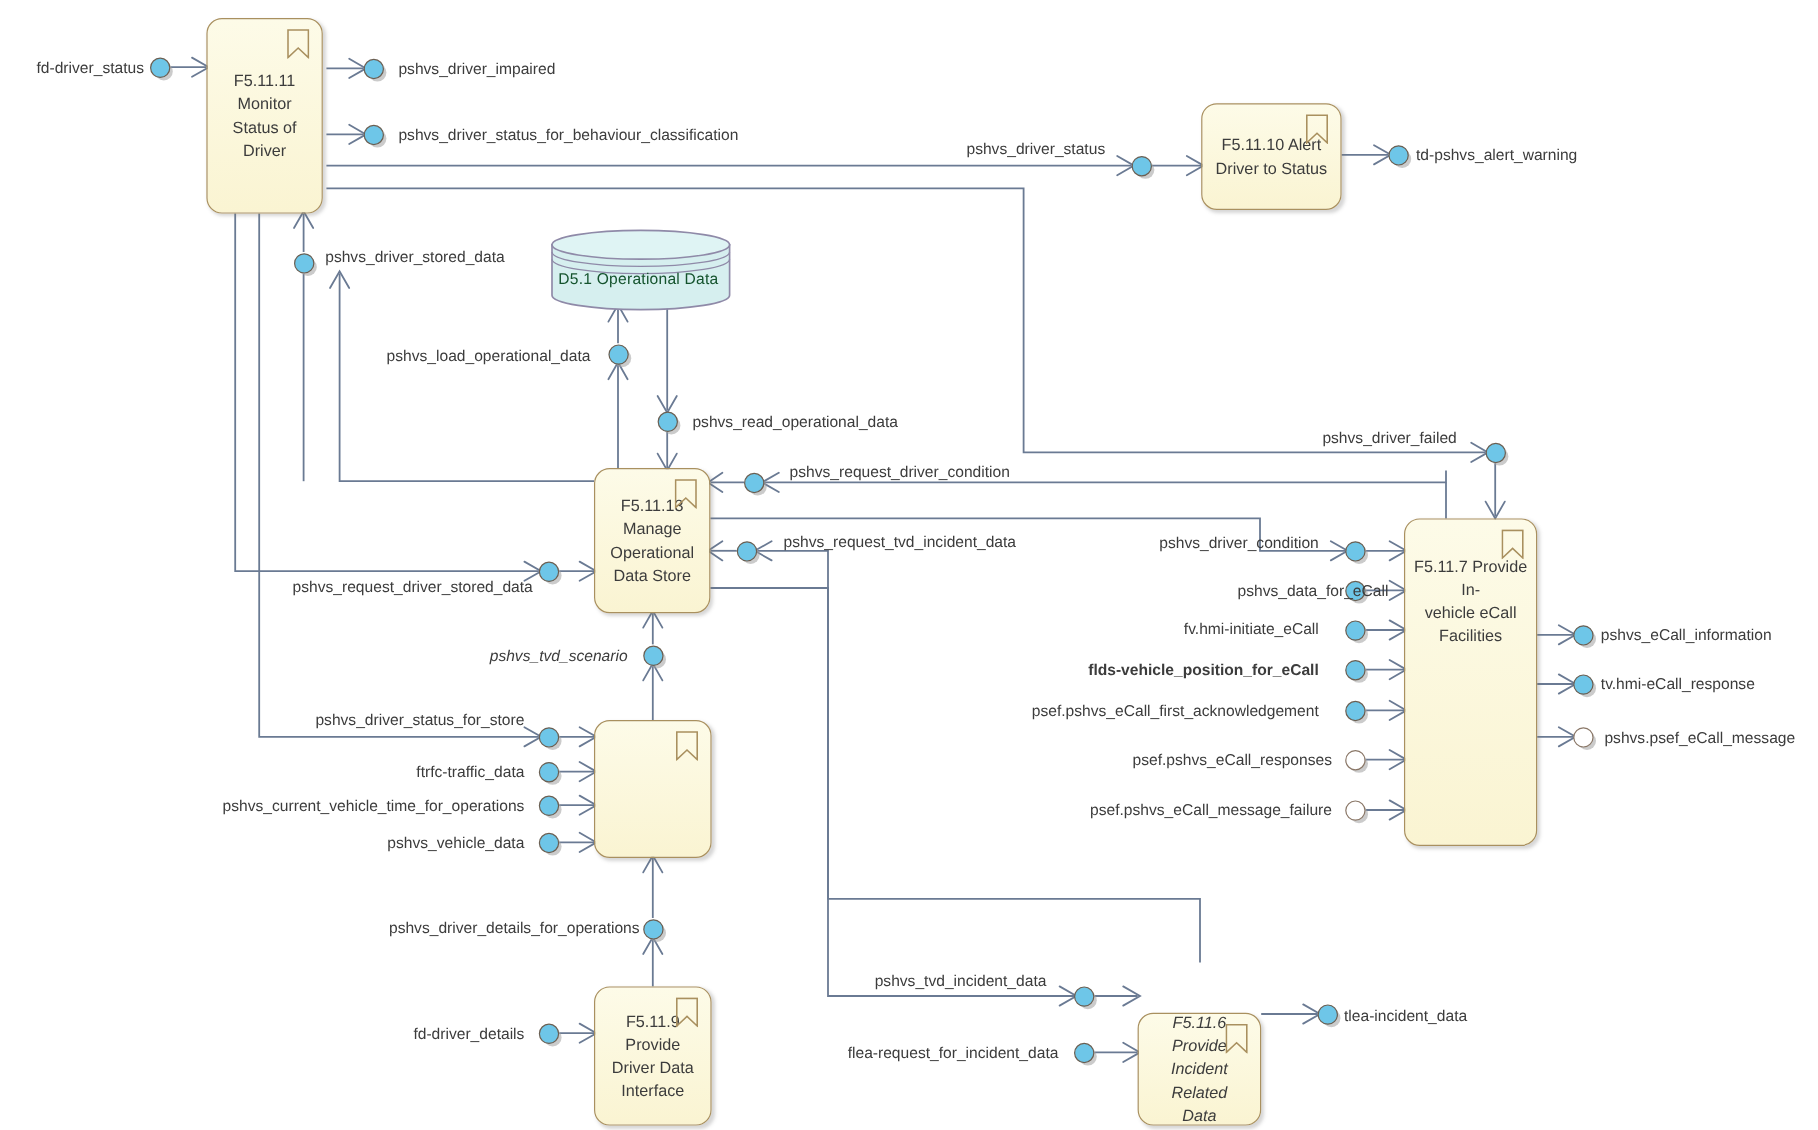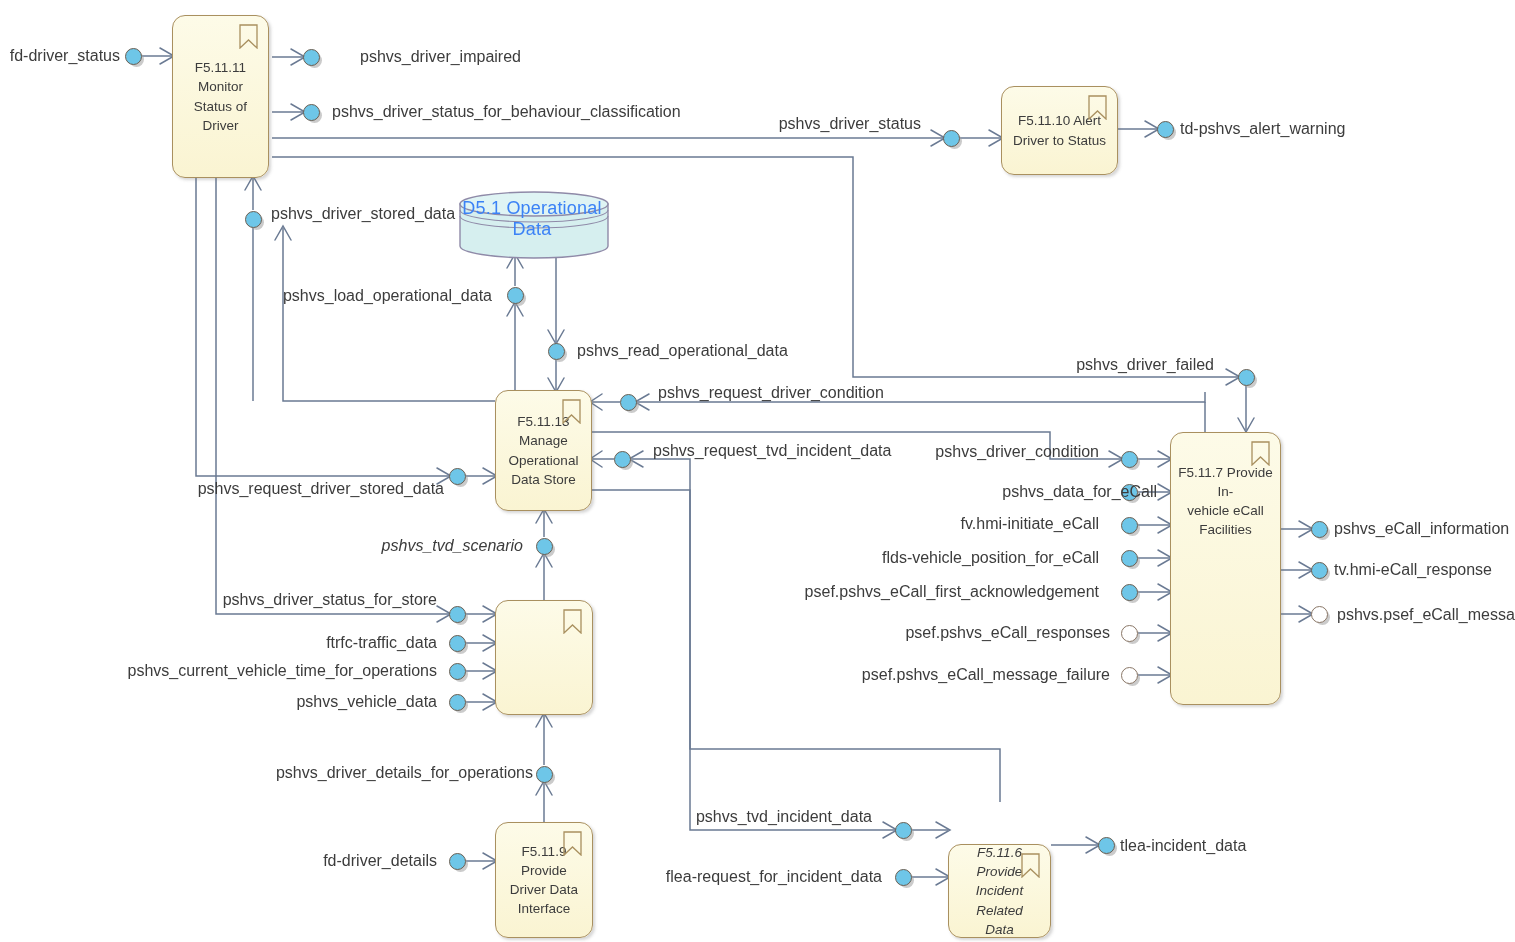--- a/index.html
+++ b/index.html
@@ -49,22 +49,22 @@
   
   .store{
     position:absolute;
     z-index:5;
   }
   .store .slabel{
     position:absolute;
     left:0; right:0;
     bottom:16px;
     text-align:center;
-    font-size:18px;
-    color:#3b82f6;
+    font-size:13px;
+    color:#14532d;
     letter-spacing:0.2px;
   }
   
   .pin{
     position:absolute;
     width:17px; height:17px;
     border-radius:50%;
     box-sizing:border-box;
     z-index:6;
   }
@@ -74,21 +74,21 @@
     box-shadow:3px 3px 0 -1px rgba(160,160,160,0.55);
   }
   .pin.hollow{
     background:#ffffff;
     border:1.3px solid #8a7767;
     box-shadow:3px 3px 0 -1px rgba(160,160,160,0.55);
   }
   
   .lbl{
     position:absolute;
-    font-size:16px;
+    font-size:13px;
     color:#3c3c3c;
     white-space:nowrap;
     z-index:7;
     line-height:1;
   }
   .lbl.r{ transform:translate(-100%,-50%); }
   .lbl.l{ transform:translate(0,-50%); }
 </style>
 </head>
 <body>
@@ -306,37 +306,37 @@
   <div class="pin filled" style="left:449px; top:663px;"></div>
   <div class="pin hollow" style="left:1121px; top:667px;"></div>
   <div class="pin filled" style="left:449px; top:694px;"></div>
   <div class="pin filled" style="left:536px; top:766px;"></div>
   <div class="pin filled" style="left:895px; top:822px;"></div>
   <div class="pin filled" style="left:1098px; top:837px;"></div>
   <div class="pin filled" style="left:449px; top:853px;"></div>
   <div class="pin filled" style="left:895px; top:869px;"></div>
 
   <div class="lbl r" style="left:120px; top:56px;">fd-driver_status</div>
-  <div class="lbl l" style="left:332px; top:57px;margin-left:28px;">pshvs_driver_impaired</div>
+  <div class="lbl l" style="left:332px; top:57px;">pshvs_driver_impaired</div>
   <div class="lbl l" style="left:332px; top:112px;">pshvs_driver_status_for_behaviour_classification</div>
   <div class="lbl r" style="left:921px; top:124px;">pshvs_driver_status</div>
   <div class="lbl l" style="left:1180px; top:129px;">td-pshvs_alert_warning</div>
   <div class="lbl l" style="left:271px; top:214px;">pshvs_driver_stored_data</div>
   <div class="lbl r" style="left:492px; top:296px;">pshvs_load_operational_data</div>
   <div class="lbl l" style="left:577px; top:351px;">pshvs_read_operational_data</div>
   <div class="lbl r" style="left:1214px; top:365px;">pshvs_driver_failed</div>
   <div class="lbl l" style="left:658px; top:393px;">pshvs_request_driver_condition</div>
   <div class="lbl l" style="left:653px; top:451px;">pshvs_request_tvd_incident_data</div>
   <div class="lbl r" style="left:1099px; top:452px;">pshvs_driver_condition</div>
   <div class="lbl r" style="left:444px; top:489px;">pshvs_request_driver_stored_data</div>
   <div class="lbl r" style="left:1157px; top:492px;">pshvs_data_for_eCall</div>
   <div class="lbl r" style="left:1099px; top:524px;">fv.hmi-initiate_eCall</div>
   <div class="lbl l" style="left:1334px; top:529px;">pshvs_eCall_information</div>
   <div class="lbl r" style="left:523px; top:546px;font-style:italic;">pshvs_tvd_scenario</div>
-  <div class="lbl r" style="left:1099px; top:558px;">flds-vehicle_position_for_eCall</div>
+  <div class="lbl r" style="left:1099px; top:558px;font-weight:bold;">flds-vehicle_position_for_eCall</div>
   <div class="lbl l" style="left:1334px; top:570px;">tv.hmi-eCall_response</div>
   <div class="lbl r" style="left:1099px; top:592px;">psef.pshvs_eCall_first_acknowledgement</div>
   <div class="lbl l" style="left:1337px; top:615px;">pshvs.psef_eCall_message</div>
   <div class="lbl r" style="left:437px; top:600px;">pshvs_driver_status_for_store</div>
   <div class="lbl r" style="left:1110px; top:633px;">psef.pshvs_eCall_responses</div>
   <div class="lbl r" style="left:437px; top:643px;">ftrfc-traffic_data</div>
   <div class="lbl r" style="left:437px; top:671px;">pshvs_current_vehicle_time_for_operations</div>
   <div class="lbl r" style="left:1110px; top:675px;">psef.pshvs_eCall_message_failure</div>
   <div class="lbl r" style="left:437px; top:702px;">pshvs_vehicle_data</div>
   <div class="lbl r" style="left:533px; top:773px;">pshvs_driver_details_for_operations</div>

